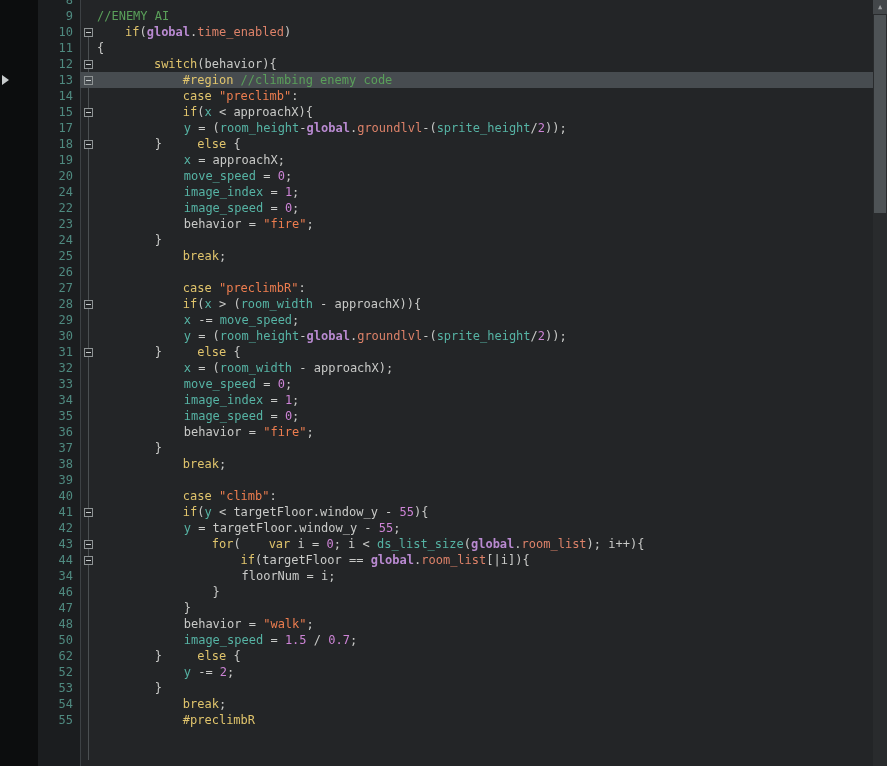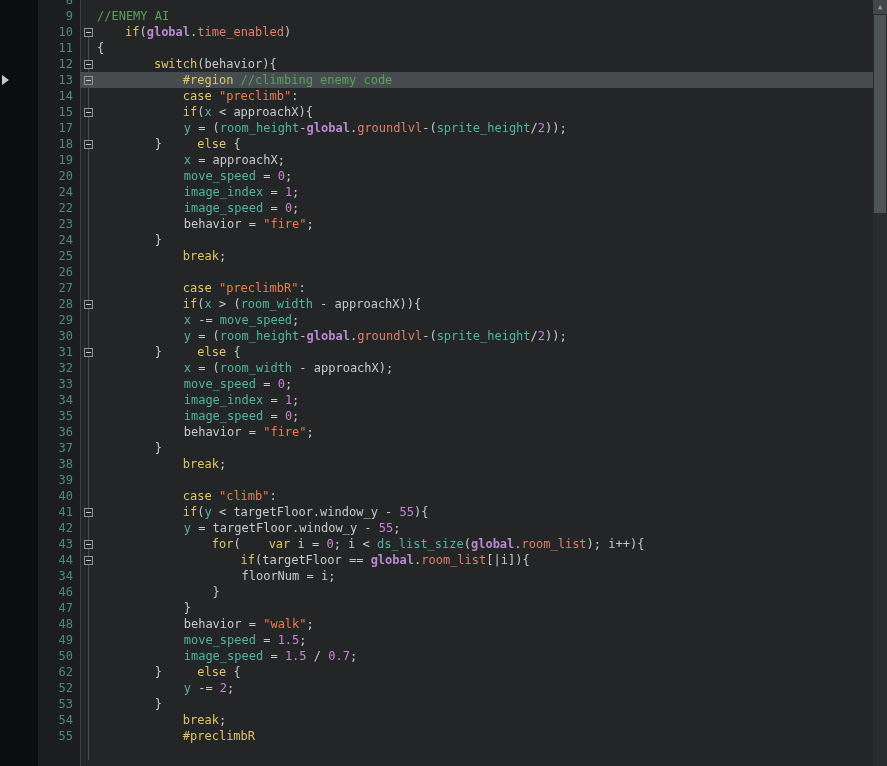--- a/index.html
+++ b/index.html
@@ -343,27 +343,20 @@
         </div>
       </div>
       <div class="row">
         <span class="num">48</span>
         <div class="content">
           <div class="foldcell"></div>
           <span class="code">            <span class="tk-def">behavior = </span><span class="tk-str">"walk"</span><span class="tk-def">;</span></span>
         </div>
       </div>
       <div class="row">
-        <span class="num">49</span>
-        <div class="content">
-          <div class="foldcell"></div>
-          <span class="code">            <span class="tk-bi">move_speed</span><span class="tk-def"> = </span><span class="tk-num">1.5</span><span class="tk-def">;</span></span>
-        </div>
-      </div>
-      <div class="row">
         <span class="num">50</span>
         <div class="content">
           <div class="foldcell"></div>
           <span class="code">            <span class="tk-bi">image_speed</span><span class="tk-def"> = </span><span class="tk-num">1.5</span><span class="tk-def"> / </span><span class="tk-num">0.7</span><span class="tk-def">;</span></span>
         </div>
       </div>
       <div class="row">
         <span class="num">62</span>
         <div class="content">
           <div class="foldcell"></div>

